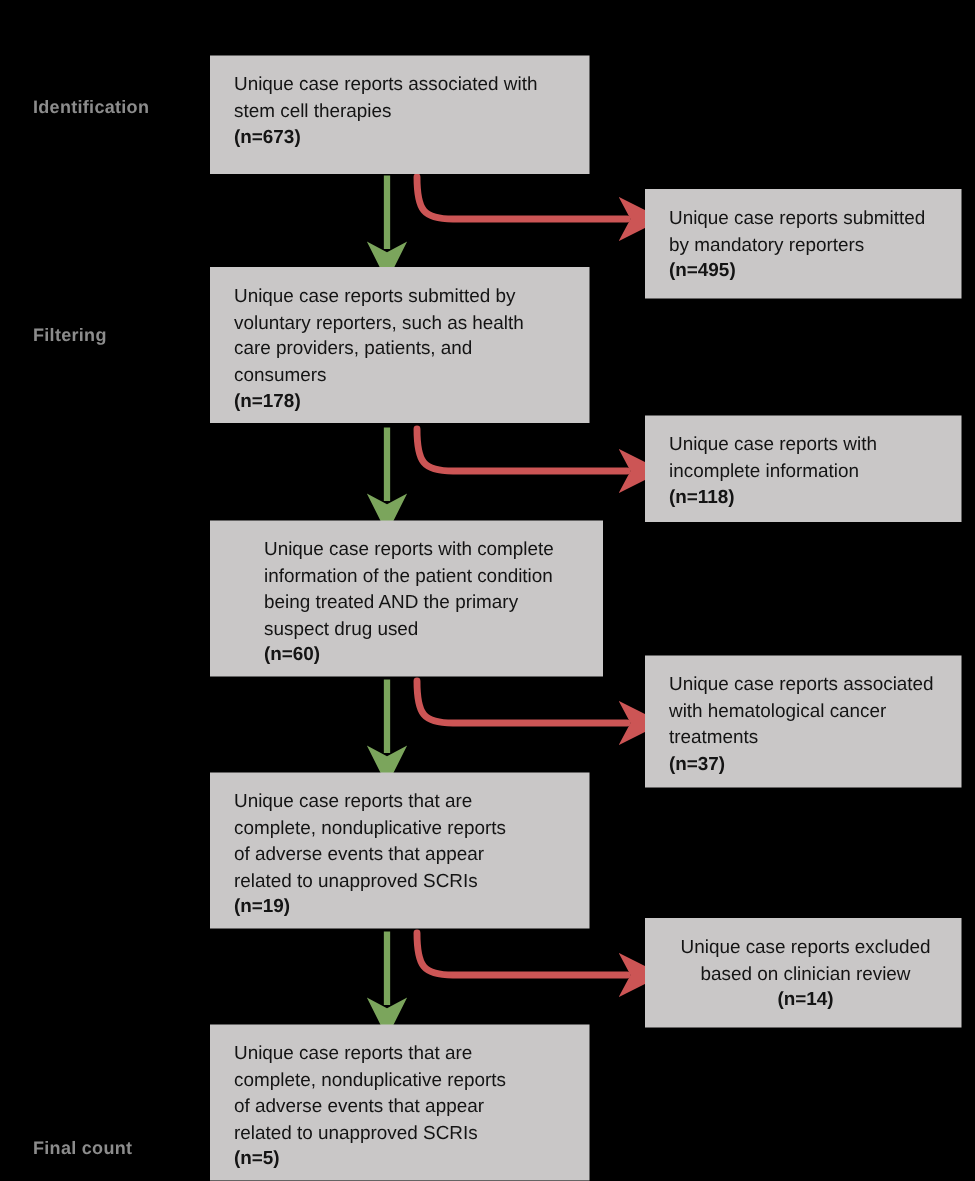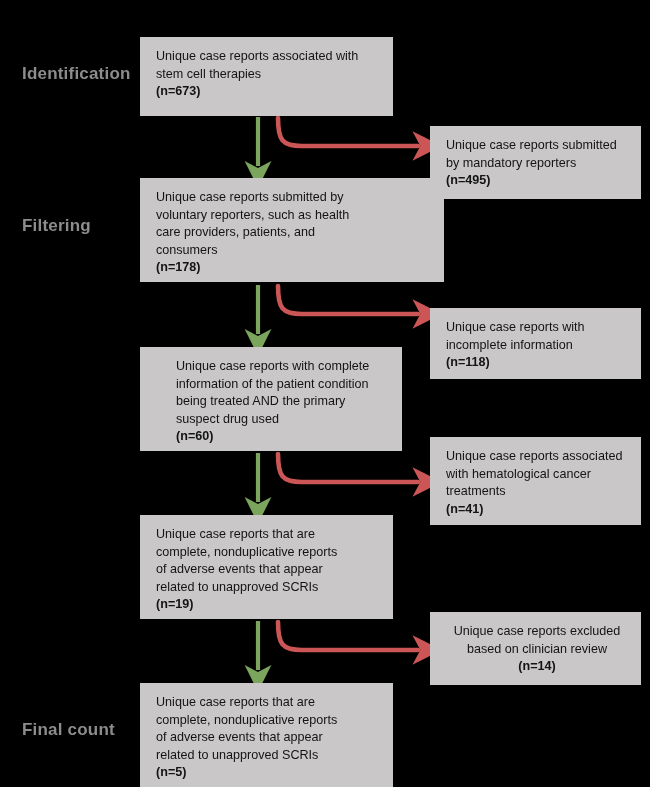--- a/index.html
+++ b/index.html
@@ -15,21 +15,21 @@
     position: relative;
   }
   #canvas {
     position: relative;
     width: 650px;
     height: 787px;
   }
   .stage-label {
     position: absolute;
     color: #8c8c8c;
-    font-size: 17px;
+    font-size: 12px;
     font-weight: bold;
     letter-spacing: 0.2px;
     white-space: nowrap;
     line-height: 1;
   }
   .node {
     position: absolute;
     background: #c9c7c7;
     color: #141414;
     box-sizing: border-box;
@@ -55,21 +55,21 @@
     pointer-events: none;
   }
 </style>
 </head>
 <body>
 
 <div id="canvas">
 
   <div class="stage-label" style="left:22px; top:65px;">Identification</div>
   <div class="stage-label" style="left:22px; top:217px;">Filtering</div>
-  <div class="stage-label" style="left:22px; top:721px;">Final count</div>
+  <div class="stage-label" style="left:22px; top:759px;">Final count</div>
 
   <svg class="connectors" viewBox="0 0 650 787">
     <defs>
       <marker id="green-head" markerWidth="7" markerHeight="7" refX="1.2" refY="3.5" orient="auto" markerUnits="strokeWidth">
         <path d="M0,0.3 L6.4,3.5 L0,6.7 L1.7,3.5 Z" fill="#7ba55c"></path>
       </marker>
       <marker id="red-head" markerWidth="7" markerHeight="7" refX="1.2" refY="3.5" orient="auto" markerUnits="strokeWidth">
         <path d="M0,0.3 L6.4,3.5 L0,6.7 L1.7,3.5 Z" fill="#cc5555"></path>
       </marker>
     </defs>
@@ -94,21 +94,21 @@
       <path d="M278,622 C278,644 282,650 302,650 L418,650" fill="none" stroke="#cc5555" stroke-width="4.6" stroke-linecap="round" marker-end="url(#red-head)"></path>
     </g>
   </svg>
 
   <div class="node" style="left:140px; top:37px; width:253px; height:79px;">
     <span class="txt">Unique case reports associated with
 stem cell therapies</span>
     <span class="count">(n=673)</span>
   </div>
 
-  <div class="node" style="left:140px; top:178px; width:304px; height:104px;">
+  <div class="node" style="left:140px; top:178px; width:253px; height:104px;">
     <span class="txt">Unique case reports submitted by
 voluntary reporters, such as health
 care providers, patients, and
 consumers</span>
     <span class="count">(n=178)</span>
   </div>
 
   <div class="node" style="left:140px; top:347px; width:262px; height:104px;padding-left:36px;">
     <span class="txt">Unique case reports with complete
 information of the patient condition
@@ -132,31 +132,31 @@
 related to unapproved SCRIs</span>
     <span class="count">(n=5)</span>
   </div>
 
   <div class="node" style="left:430px; top:110px; width:211px; height:73px;margin-top:16px;">
     <span class="txt">Unique case reports submitted
 by mandatory reporters</span>
     <span class="count">(n=495)</span>
   </div>
 
-  <div class="node" style="left:430px; top:277px; width:211px; height:71px;margin-top:31px;">
+  <div class="node" style="left:430px; top:277px; width:211px; height:71px;">
     <span class="txt">Unique case reports with
 incomplete information</span>
     <span class="count">(n=118)</span>
   </div>
 
   <div class="node" style="left:430px; top:437px; width:211px; height:88px;">
     <span class="txt">Unique case reports associated
 with hematological cancer
 treatments</span>
-    <span class="count">(n=41)</span>
+    <span class="count">(n=37)</span>
   </div>
 
   <div class="node" style="left:430px; top:612px; width:211px; height:73px;text-align:center;">
     <span class="txt">Unique case reports excluded
 based on clinician review</span>
     <span class="count">(n=14)</span>
   </div>
 
 </div>
 

